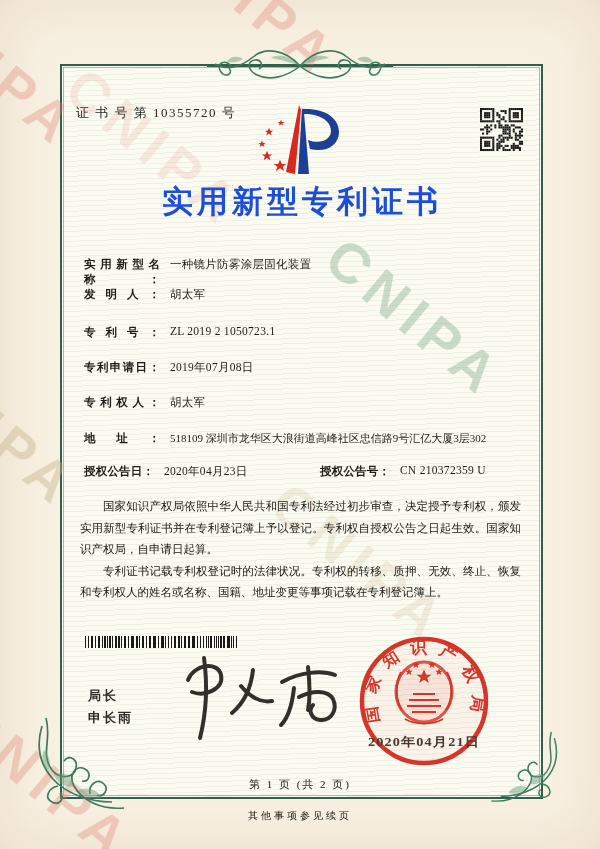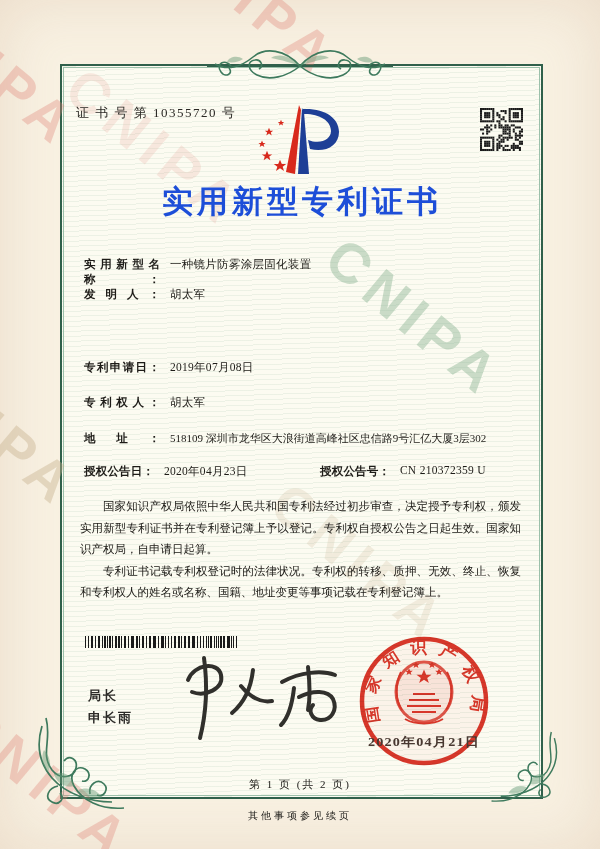--- a/index.html
+++ b/index.html
@@ -348,20 +348,24 @@
   <div class="ct title">实用新型专利证书</div>
 
   <div class="ct row" style="top:257px">
     <span class="flabel">实用新型名称：</span>
     <span class="fvalue">一种镜片防雾涂层固化装置</span>
   </div>
   <div class="ct row" style="top:287px">
     <span class="flabel">发明人：</span>
     <span class="fvalue">胡太军</span>
   </div>
+  <div class="ct row" style="top:325px">
+    <span class="flabel">专利号：</span>
+    <span class="fvalue">ZL 2019 2 1050723.1</span>
+  </div>
   <div class="ct row" style="top:360px">
     <span class="flabel">专利申请日：</span>
     <span class="fvalue">2019年07月08日</span>
   </div>
   <div class="ct row" style="top:395px">
     <span class="flabel">专利权人：</span>
     <span class="fvalue">胡太军</span>
   </div>
   <div class="ct row" style="top:431px">
     <span class="flabel">地址：</span>

